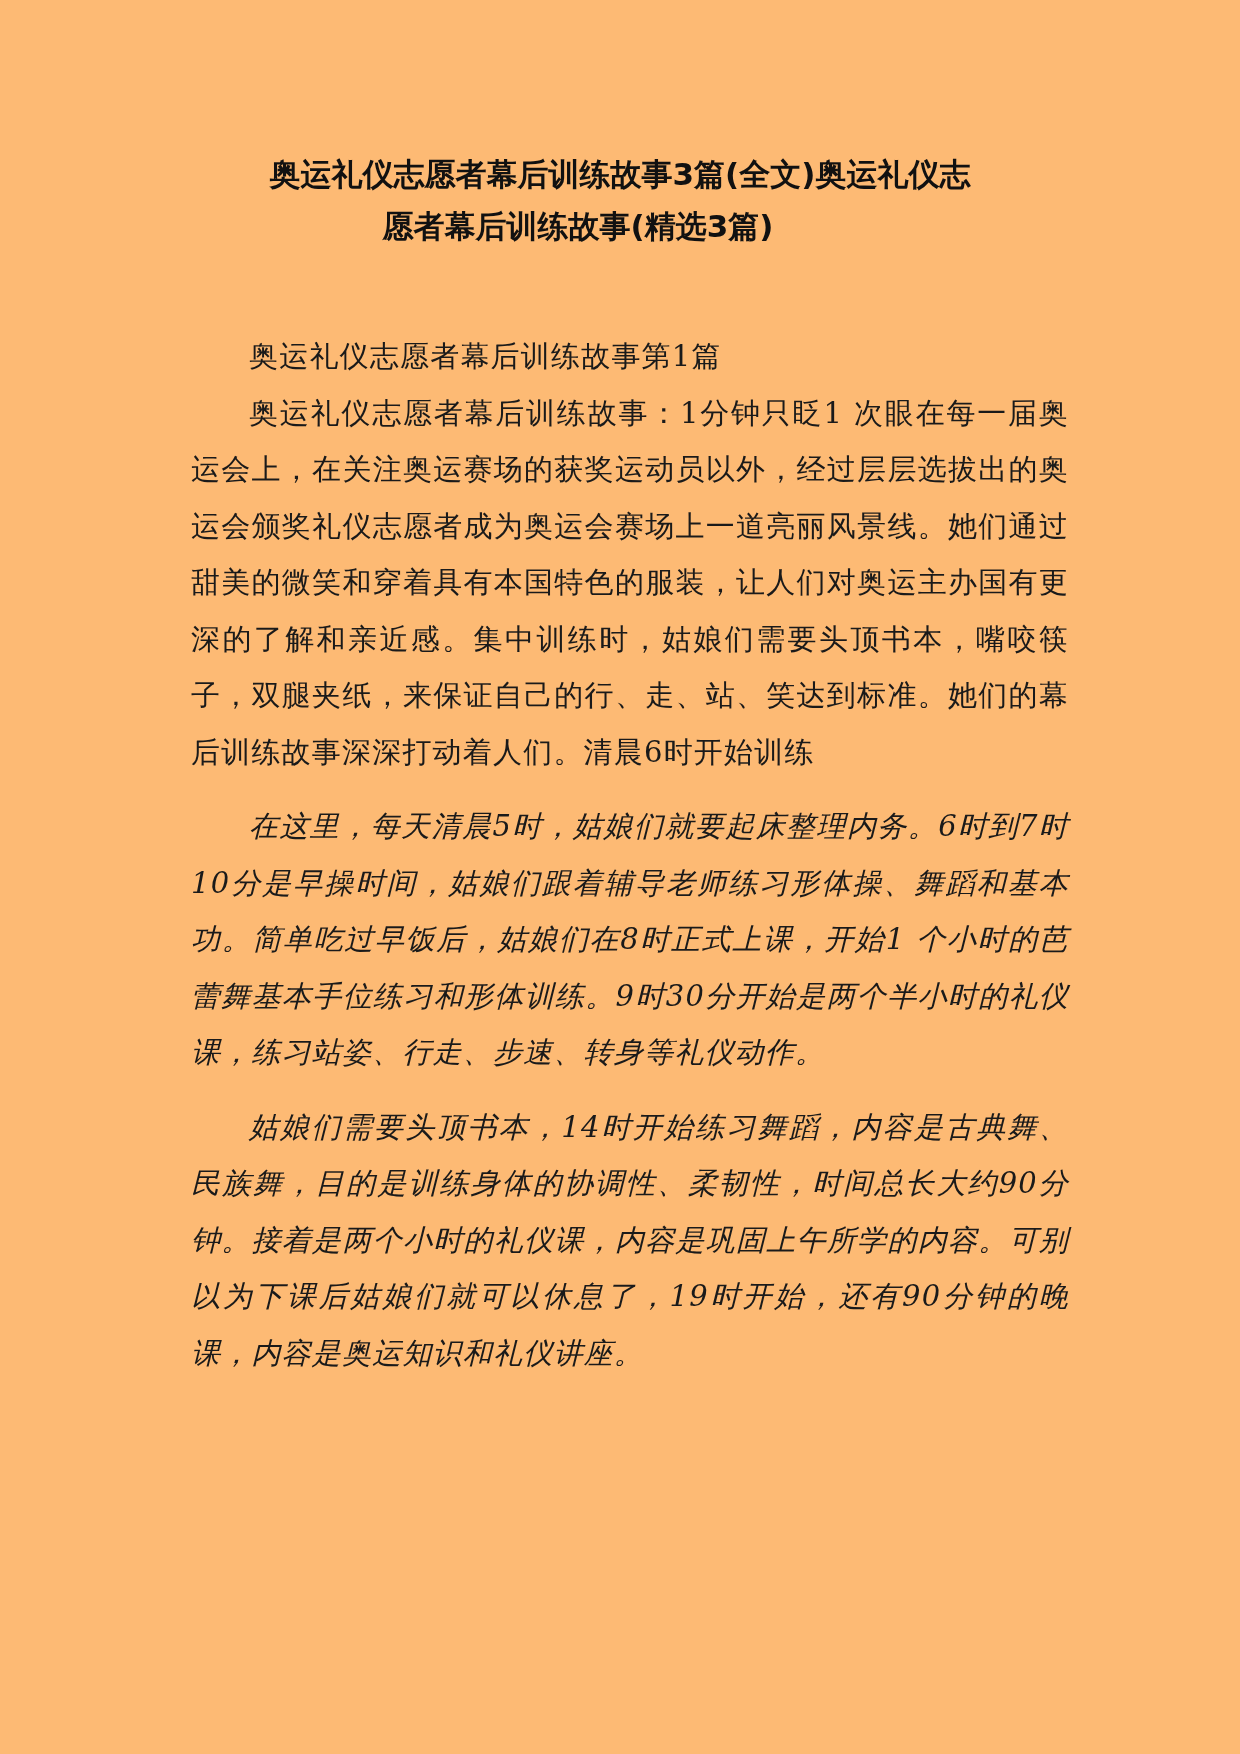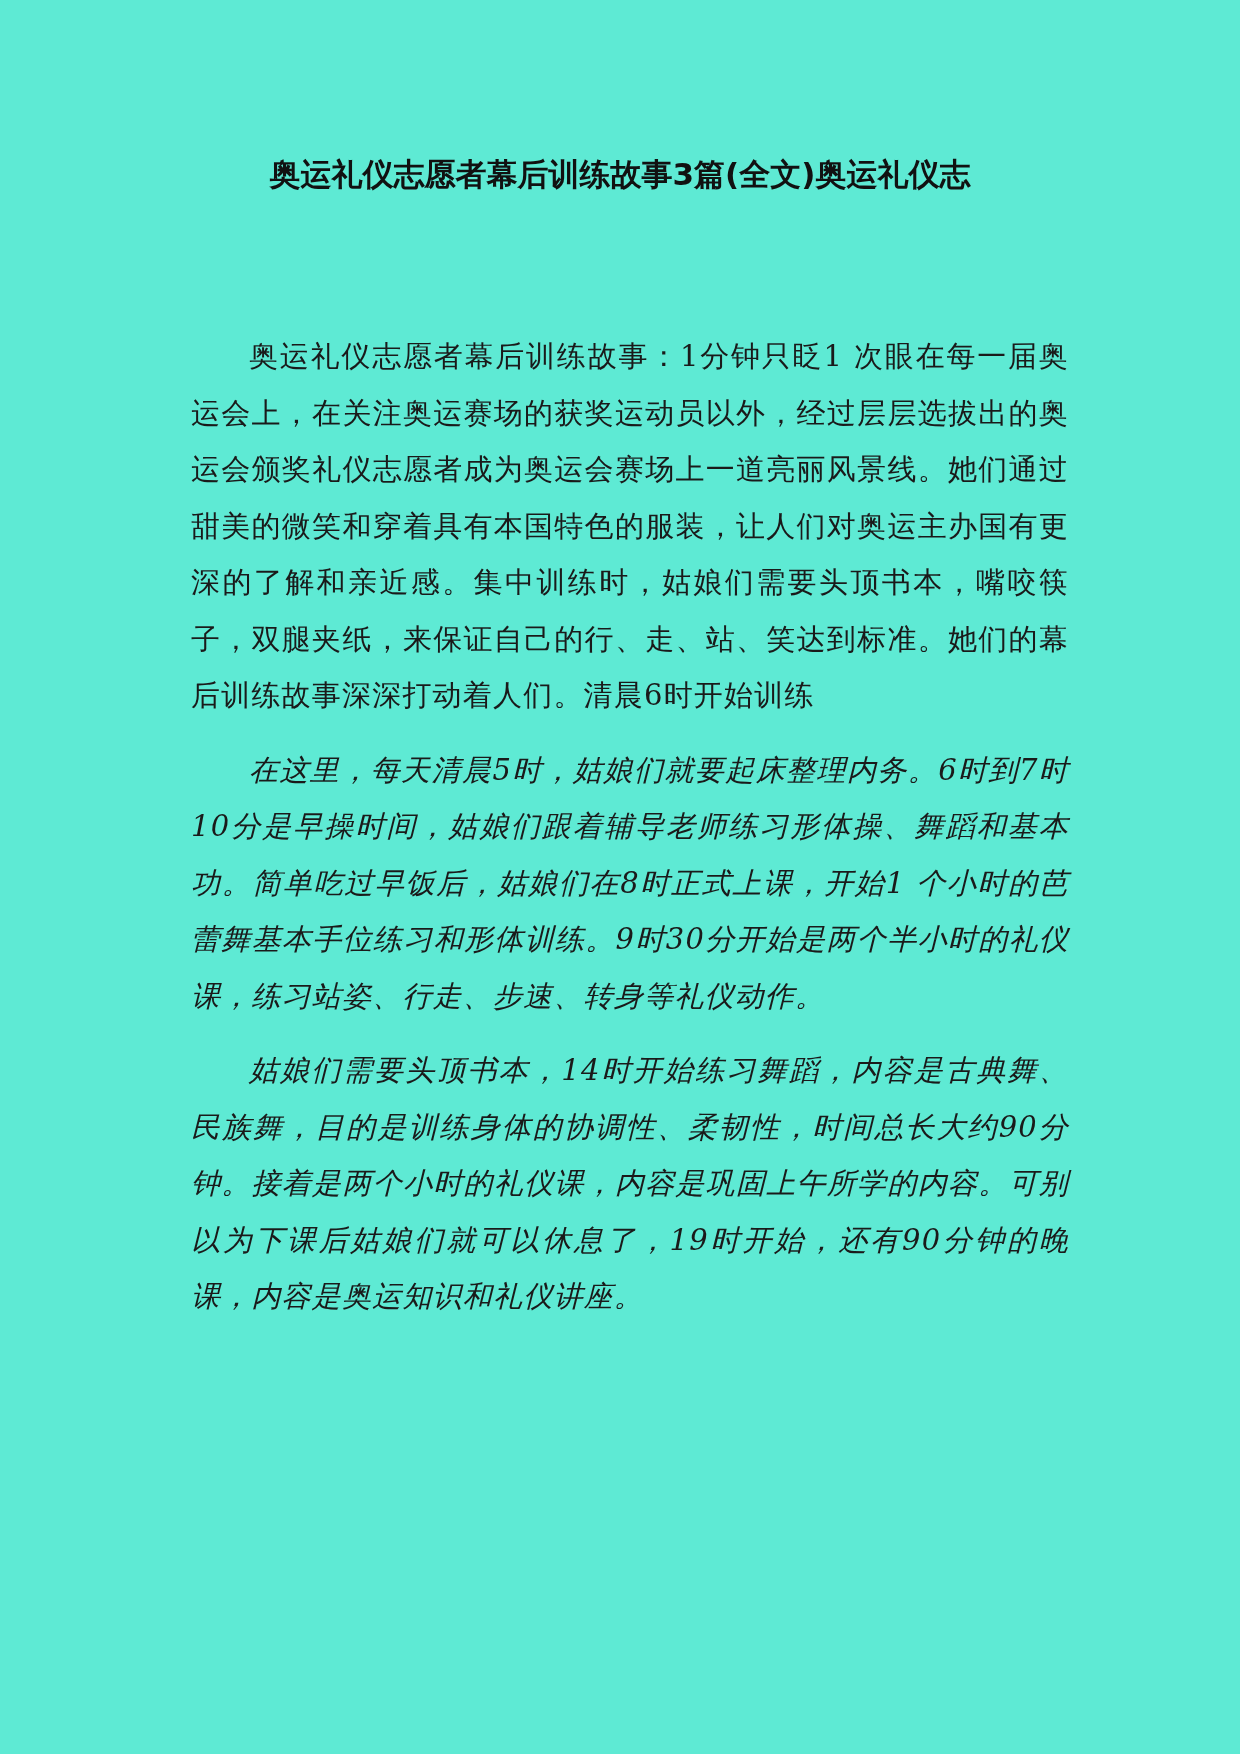--- a/index.html
+++ b/index.html
@@ -12,21 +12,21 @@
       height: 1754px;
       position: relative;
       overflow: hidden;
       font-family: "DejaVu Serif", "Liberation Serif", serif;
       color: #1a1a1a;
     }
     .page {
       position: absolute;
       left: 0; top: 0;
       width: 1240px; height: 1754px;
-      background: #5eead4;
+      background: #fdba74;
     }
     .title {
       position: absolute;
       left: 180px;
       top: 148px;
       width: 880px;
       text-align: center;
       font-family: "DejaVu Sans", "Liberation Sans", sans-serif;
       font-weight: bold;
       font-size: 31px;
@@ -55,20 +55,22 @@
     }
     .para.heading { margin-bottom: 0; }
     .para.gap { margin-top: 18px; font-style: italic; }
   </style>
 </head>
 <body>
 
 <div class="page">
   <div class="title">
     <span class="line">奥运礼仪志愿者幕后训练故事3篇(全文)奥运礼仪志</span>
+    <span class="line line2">愿者幕后训练故事(精选3篇)</span>
   </div>
 
   <div class="body-text">
+    <p class="para heading">奥运礼仪志愿者幕后训练故事第1篇</p>
     <p class="para">奥运礼仪志愿者幕后训练故事：1分钟只眨1 次眼在每一届奥运会上，在关注奥运赛场的获奖运动员以外，经过层层选拔出的奥运会颁奖礼仪志愿者成为奥运会赛场上一道亮丽风景线。她们通过甜美的微笑和穿着具有本国特色的服装，让人们对奥运主办国有更深的了解和亲近感。集中训练时，姑娘们需要头顶书本，嘴咬筷子，双腿夹纸，来保证自己的行、走、站、笑达到标准。她们的幕后训练故事深深打动着人们。清晨6时开始训练</p>
     <p class="para gap">在这里，每天清晨5时，姑娘们就要起床整理内务。6时到7时10分是早操时间，姑娘们跟着辅导老师练习形体操、舞蹈和基本功。简单吃过早饭后，姑娘们在8时正式上课，开始1 个小时的芭蕾舞基本手位练习和形体训练。9时30分开始是两个半小时的礼仪课，练习站姿、行走、步速、转身等礼仪动作。</p>
     <p class="para gap">姑娘们需要头顶书本，14时开始练习舞蹈，内容是古典舞、民族舞，目的是训练身体的协调性、柔韧性，时间总长大约90分钟。接着是两个小时的礼仪课，内容是巩固上午所学的内容。可别以为下课后姑娘们就可以休息了，19时开始，还有90分钟的晚课，内容是奥运知识和礼仪讲座。</p>
   </div>
 </div>
 
 </body></html>

